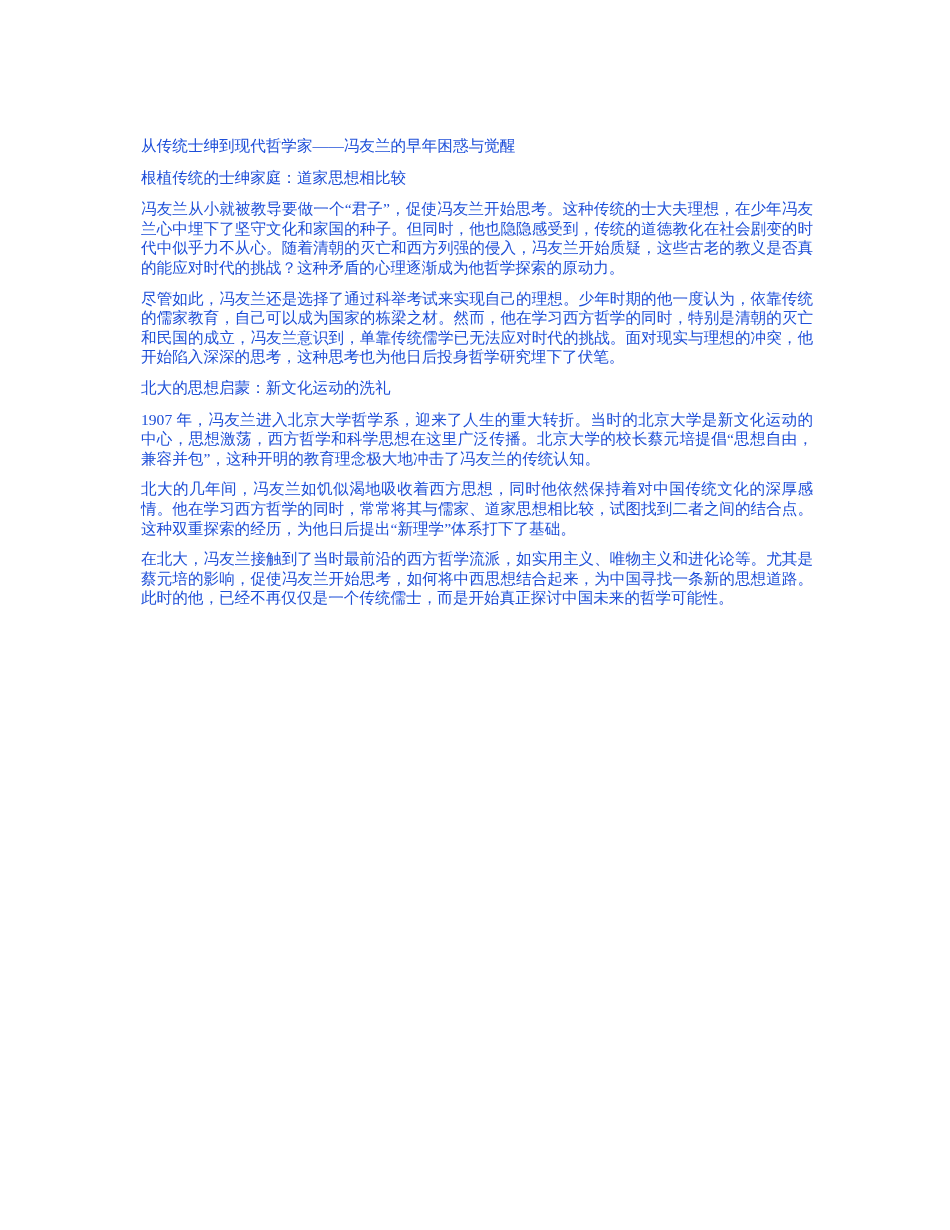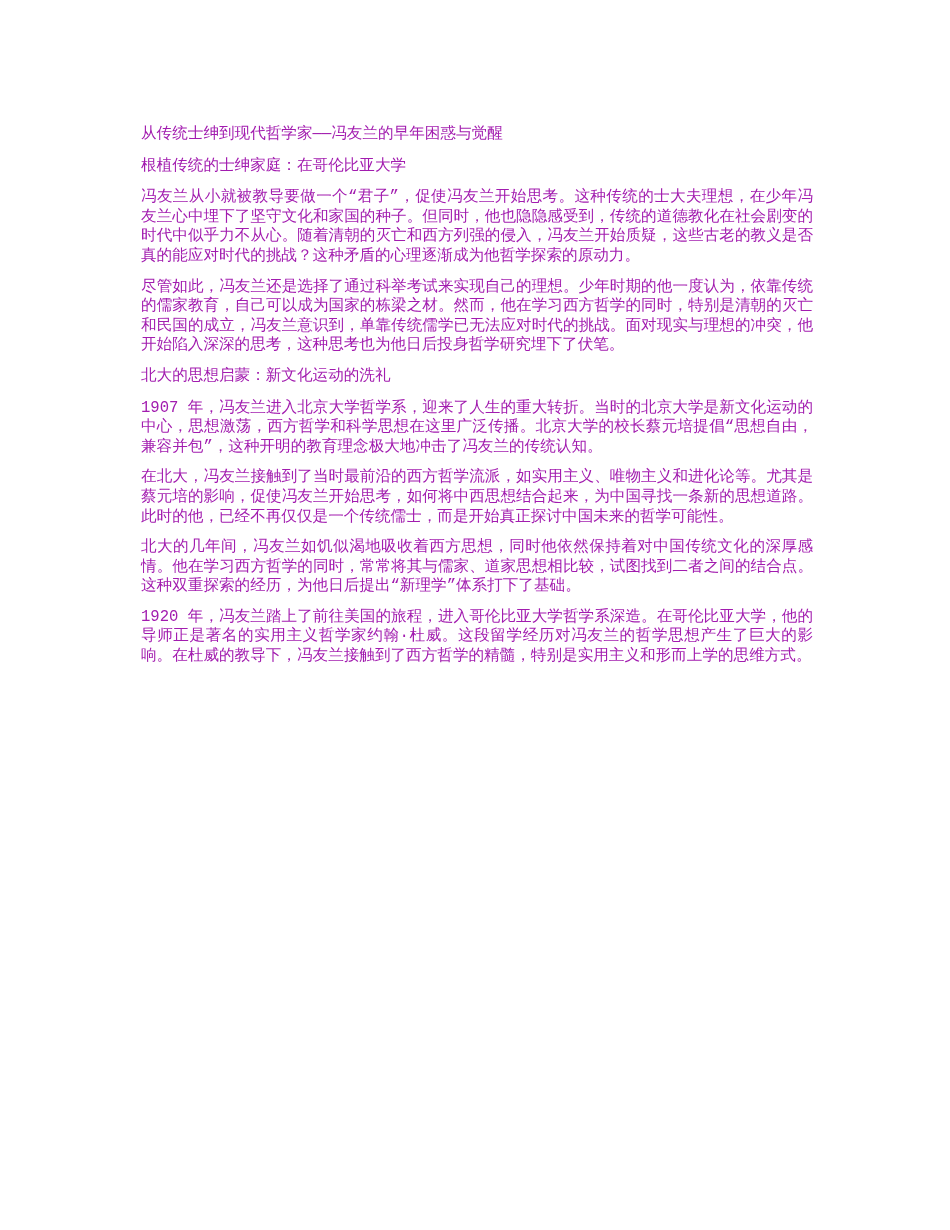--- a/index.html
+++ b/index.html
@@ -1,45 +1,44 @@
 <!DOCTYPE html>
 <html><head>
 <meta charset="utf-8">
 <style>
   html, body { margin: 0; padding: 0; background: #ffffff; }
   body { width: 950px; height: 1230px; position: relative; overflow: hidden; }
   .page {
     position: absolute;
     left: 141px;
-    top: 125px;
+    top: 136px;
     width: 672px;
-    font-family: Liberation Mono, monospace;
+    font-family: Liberation Serif, serif;
     font-size: 15.6px;
     line-height: 19.6px;
-    color: #a21caf;
+    color: #1d4ed8;
   }
   .page p, .page h1, .page h2 {
     margin: 0 0 11px 0;
     font-weight: normal;
     font-size: 15.6px;
     line-height: 19.6px;
   }
   .page h1 { margin-bottom: 12px; }
   .page h2 { margin-bottom: 12px; }
   .page p { text-align: justify; }
 </style>
 </head>
 <body>
 
 <div class="page">
   <h1>从传统士绅到现代哲学家——冯友兰的早年困惑与觉醒</h1>
 
-  <h2>根植传统的士绅家庭：在哥伦比亚大学</h2>
+  <h2>根植传统的士绅家庭：道家思想相比较</h2>
   <p>冯友兰从小就被教导要做一个“君子”，促使冯友兰开始思考。这种传统的士大夫理想，在少年冯友兰心中埋下了坚守文化和家国的种子。但同时，他也隐隐感受到，传统的道德教化在社会剧变的时代中似乎力不从心。随着清朝的灭亡和西方列强的侵入，冯友兰开始质疑，这些古老的教义是否真的能应对时代的挑战？这种矛盾的心理逐渐成为他哲学探索的原动力。</p>
   <p>尽管如此，冯友兰还是选择了通过科举考试来实现自己的理想。少年时期的他一度认为，依靠传统的儒家教育，自己可以成为国家的栋梁之材。然而，他在学习西方哲学的同时，特别是清朝的灭亡和民国的成立，冯友兰意识到，单靠传统儒学已无法应对时代的挑战。面对现实与理想的冲突，他开始陷入深深的思考，这种思考也为他日后投身哲学研究埋下了伏笔。</p>
 
   <h2>北大的思想启蒙：新文化运动的洗礼</h2>
   <p>1907 年，冯友兰进入北京大学哲学系，迎来了人生的重大转折。当时的北京大学是新文化运动的中心，思想激荡，西方哲学和科学思想在这里广泛传播。北京大学的校长蔡元培提倡“思想自由，兼容并包”，这种开明的教育理念极大地冲击了冯友兰的传统认知。</p>
+  <p>北大的几年间，冯友兰如饥似渴地吸收着西方思想，同时他依然保持着对中国传统文化的深厚感情。他在学习西方哲学的同时，常常将其与儒家、道家思想相比较，试图找到二者之间的结合点。这种双重探索的经历，为他日后提出“新理学”体系打下了基础。</p>
   <p>在北大，冯友兰接触到了当时最前沿的西方哲学流派，如实用主义、唯物主义和进化论等。尤其是蔡元培的影响，促使冯友兰开始思考，如何将中西思想结合起来，为中国寻找一条新的思想道路。此时的他，已经不再仅仅是一个传统儒士，而是开始真正探讨中国未来的哲学可能性。</p>
-  <p>北大的几年间，冯友兰如饥似渴地吸收着西方思想，同时他依然保持着对中国传统文化的深厚感情。他在学习西方哲学的同时，常常将其与儒家、道家思想相比较，试图找到二者之间的结合点。这种双重探索的经历，为他日后提出“新理学”体系打下了基础。</p>
 
-  <p>1920 年，冯友兰踏上了前往美国的旅程，进入哥伦比亚大学哲学系深造。在哥伦比亚大学，他的导师正是著名的实用主义哲学家约翰·杜威。这段留学经历对冯友兰的哲学思想产生了巨大的影响。在杜威的教导下，冯友兰接触到了西方哲学的精髓，特别是实用主义和形而上学的思维方式。</p>
 </div>
 
 </body></html>

